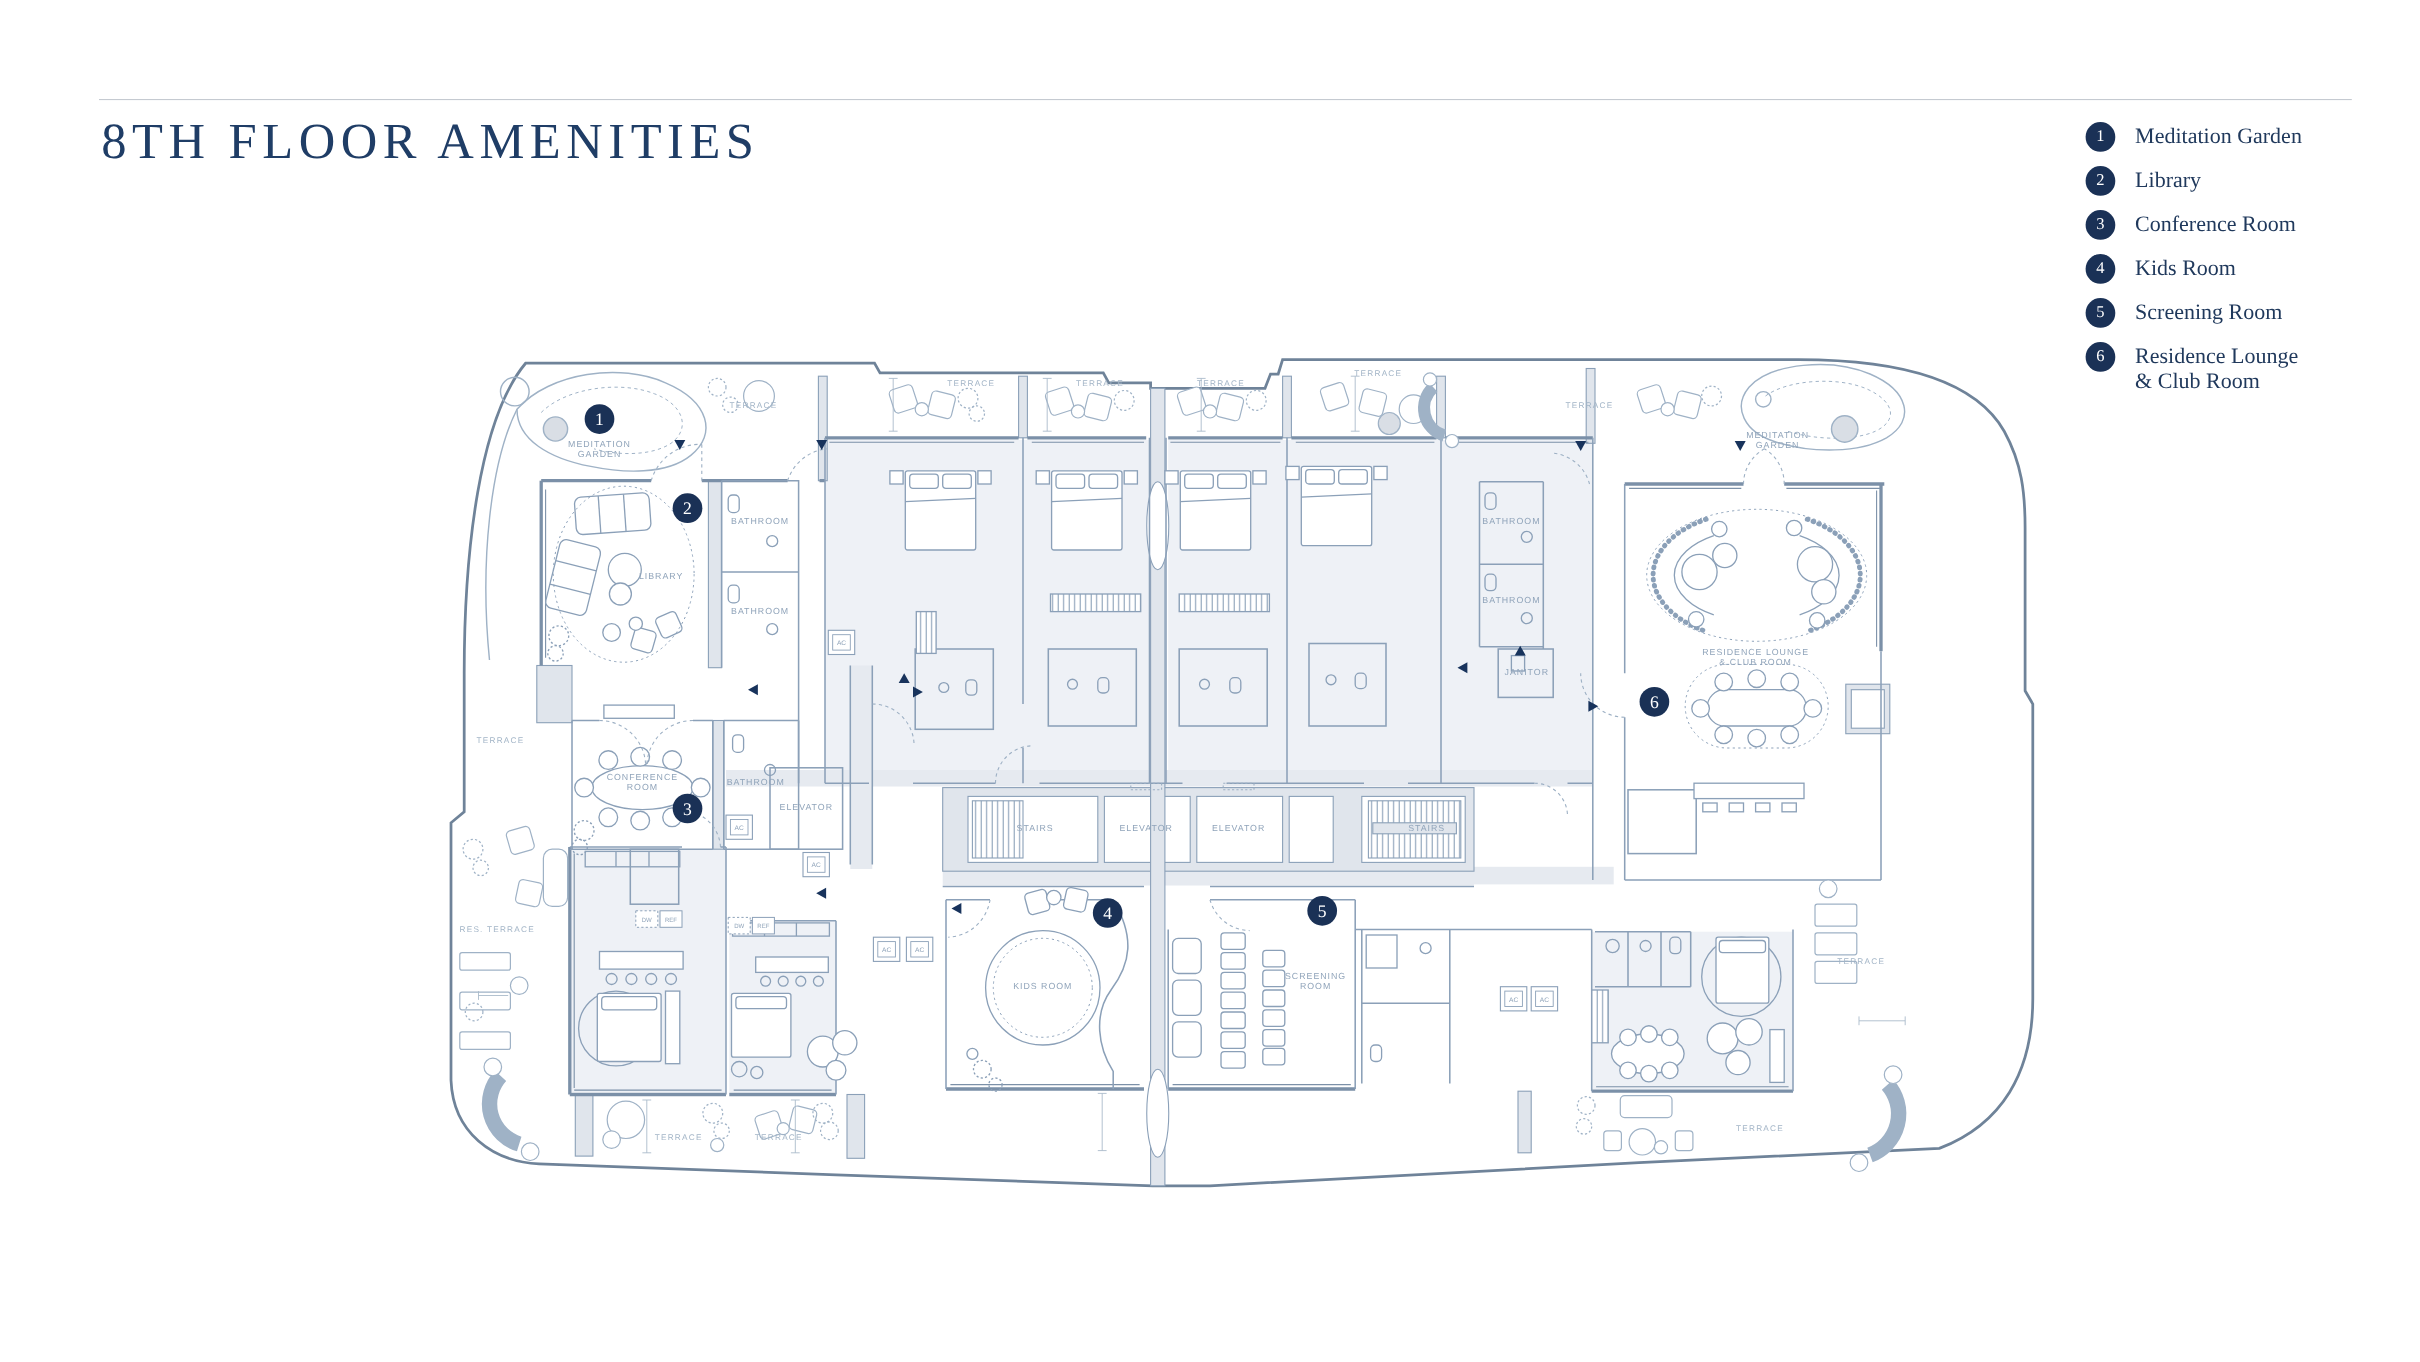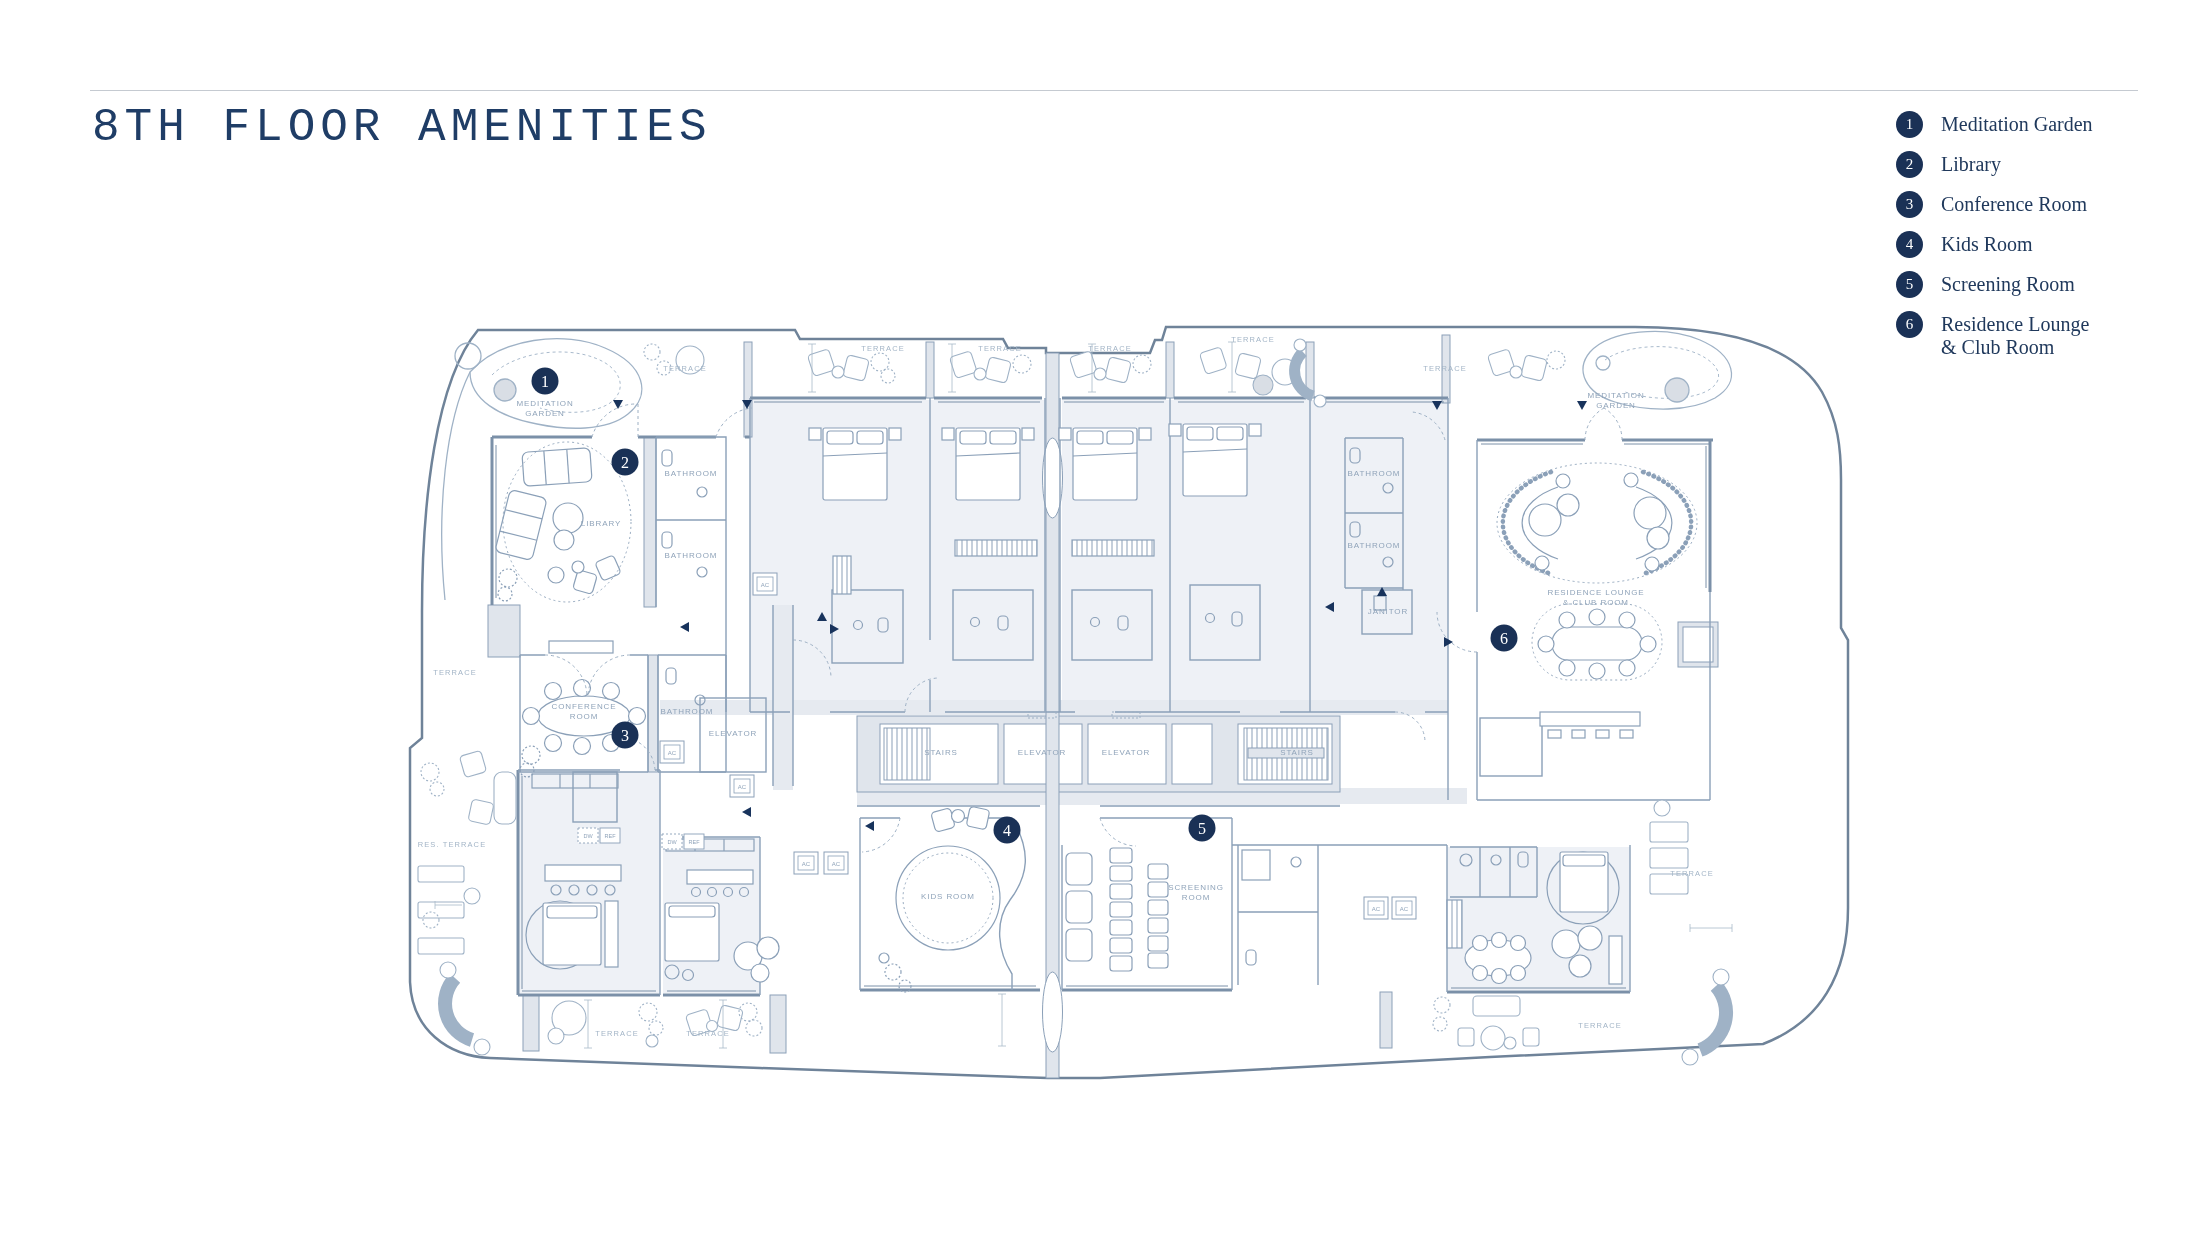--- a/index.html
+++ b/index.html
@@ -3,21 +3,21 @@
 <meta charset="utf-8">
 <style>
   html,body{margin:0;padding:0;}
   body{
     width:2200px;height:1238px;position:relative;background:#ffffff;
     font-family:"Liberation Sans",sans-serif;overflow:hidden;
   }
   .top-rule{position:absolute;left:90px;top:90px;width:2048px;height:1px;background:#c5cad1;}
   .page-title{
     position:absolute;left:92px;top:102px;margin:0;
-    font-family:Liberation Mono, monospace;font-weight:300;
+    font-family:Liberation Serif, serif;font-weight:300;
     font-size:46px;letter-spacing:5px;color:#1f3d66;white-space:nowrap;
   }
   .legend{position:absolute;left:1896px;top:108px;width:300px;}
   .legend-item{position:relative;min-height:40px;display:flex;align-items:flex-start;}
   .legend-badge{
     flex:0 0 auto;width:27px;height:27px;border-radius:50%;background:#1a3156;
     color:#ffffff;font-family:"Liberation Serif",serif;font-size:15px;
     display:flex;align-items:center;justify-content:center;margin-top:3px;
   }
   .legend-label{

